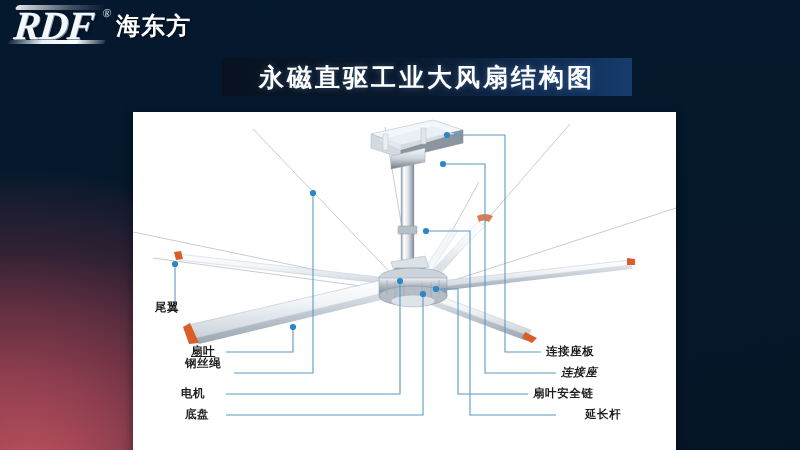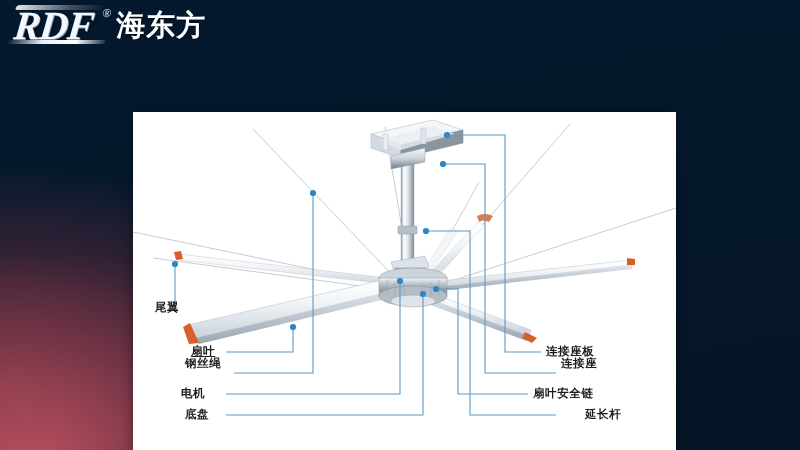--- a/index.html
+++ b/index.html
@@ -43,21 +43,21 @@
     position: absolute; left: 0px; top: -1px; width: 96%; height: 5px;
     background: linear-gradient(90deg, rgba(255,255,255,.9), rgba(255,255,255,.25) 60%, transparent);
     border-radius: 3px; transform: skewX(-18deg);
   }
   .logo-reg {
     position: absolute; right: -2px; top: 1px;
     font-size: 12px; font-style: normal; font-weight: 400;
     color: #eef4fa; text-shadow: none;
   }
   .logo-cn {
-    font-size: 29px; font-weight: 700; color: #ffffff; letter-spacing: 1px;
+    font-size: 24px; font-weight: 700; color: #ffffff; letter-spacing: 1px;
     text-shadow: 1px 1px 2px rgba(0,0,0,.55);
     font-family: "DejaVu Sans", "Liberation Sans", sans-serif;
   }
 
   
   #title-band {
     position: absolute; left: 222px; top: 58px; width: 410px; height: 38px;
     background: linear-gradient(90deg, #08121f 0%, #0a1b30 48%, #12325c 88%, #163c6e 100%);
     display: flex; align-items: center; justify-content: center;
   }
@@ -90,20 +90,23 @@
 <div id="stage">
 
   <div id="logo-area">
     <div class="logo-mark">
       <span>RDF</span>
       <span class="logo-reg">®</span>
     </div>
     <div class="logo-cn">海东方</div>
   </div>
 
+  <div id="title-band">
+    <div id="title-text">永磁直驱工业大风扇结构图</div>
+  </div>
 
   <div id="panel">
 
     <svg width="543" height="316" viewBox="0 0 543 316">
       <defs>
         <linearGradient id="bladeTop" x1="0" y1="0" x2="0" y2="1">
           <stop offset="0%" stop-color="#ffffff"></stop>
           <stop offset="40%" stop-color="#f2f5f8"></stop>
           <stop offset="100%" stop-color="#c9d2da"></stop>
         </linearGradient>
@@ -239,18 +242,18 @@
       </g>
     </svg>
 
     <div class="lbl" style="left:22px;  top:190px;">尾翼</div>
     <div class="lbl" style="left:58px;  top:234px;text-decoration:underline;">扇叶</div>
     <div class="lbl" style="left:52px;  top:246px;">钢丝绳</div>
     <div class="lbl" style="left:48px;  top:276px;">电机</div>
     <div class="lbl" style="left:52px;  top:297px;">底盘</div>
 
     <div class="lbl r" style="left:413px; top:234px;">连接座板</div>
-    <div class="lbl r" style="left:428px; top:246px;">连接座</div>
+    <div class="lbl r" style="left:428px; top:255px;font-style:italic;">连接座</div>
     <div class="lbl r" style="left:400px; top:276px;">扇叶安全链</div>
     <div class="lbl r" style="left:452px; top:297px;">延长杆</div>
 
   </div>
 </div>
 
 </body></html>

